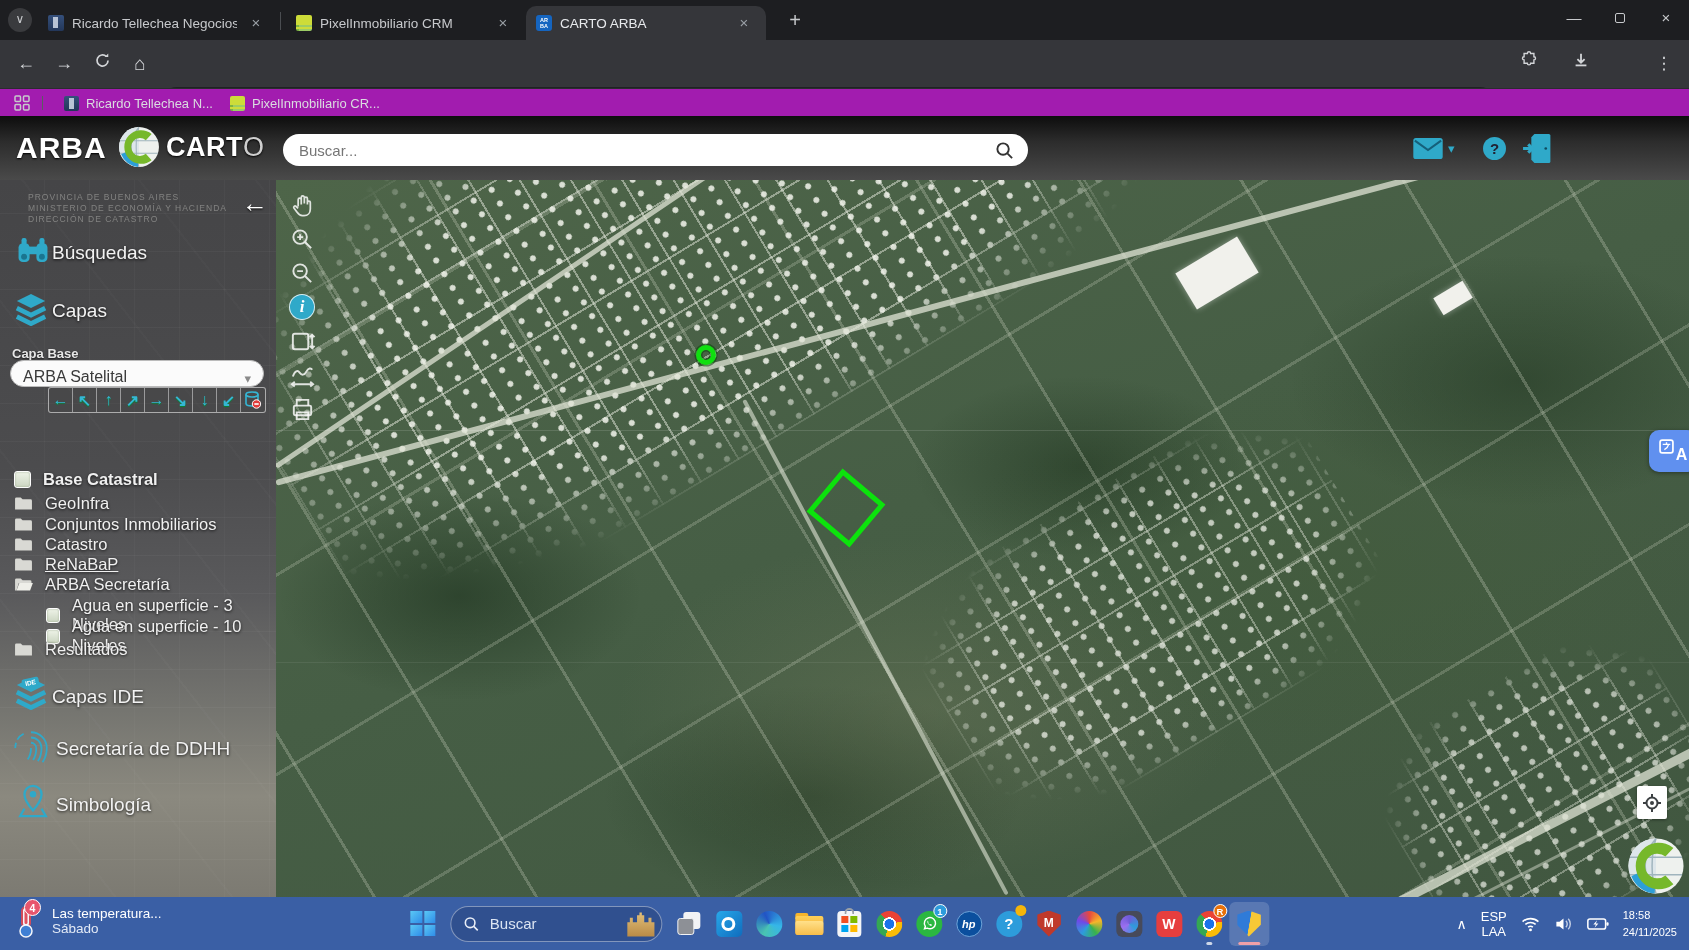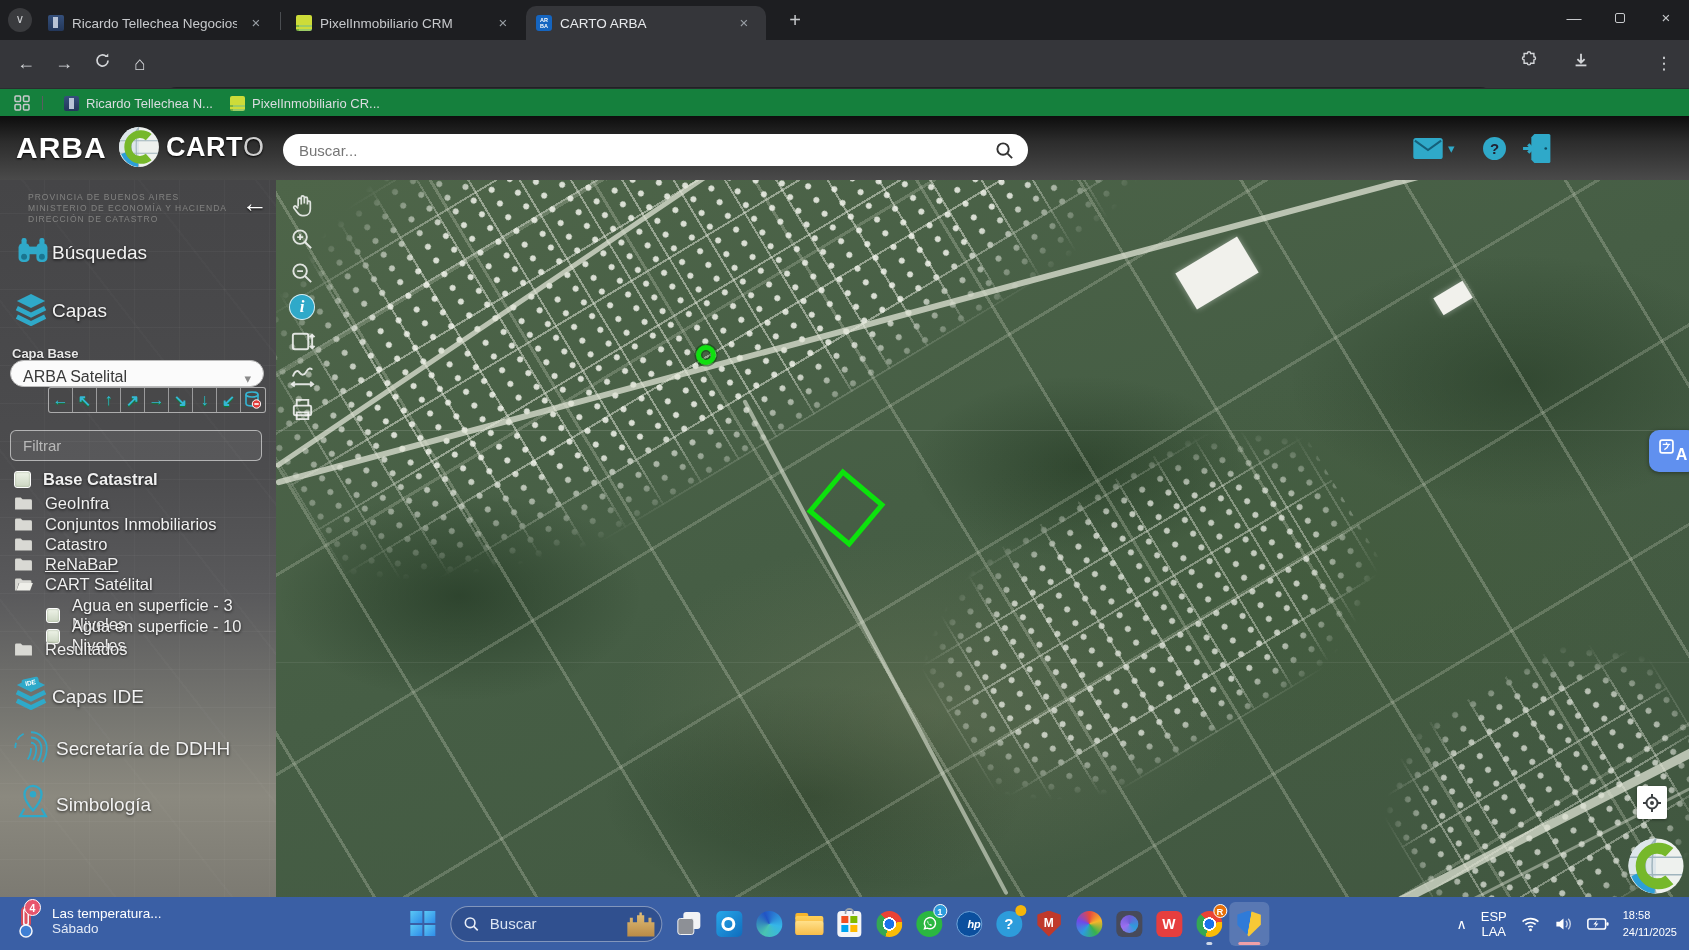--- a/index.html
+++ b/index.html
@@ -14,21 +14,21 @@
   .tab .fav{width:16px;height:16px;margin-right:8px;flex:0 0 16px;}
   .tab .ttl{white-space:nowrap;overflow:hidden;max-width:165px;flex:1;}
   .tab .cls{margin-left:10px;color:#9aa0a6;font-size:15px;width:18px;height:18px;line-height:17px;text-align:center;border-radius:50%;}
   .tabdivider{position:absolute;top:12px;width:1px;height:18px;background:#4a4d51;}
   .winbtn{position:absolute;top:0;width:46px;height:36px;color:#c7c9cc;font-size:15px;text-align:center;line-height:36px;}
   .restore-glyph{display:inline-block;width:10px;height:10px;border:1.4px solid #c7c9cc;border-radius:2px;}
   .toolbar{position:absolute;left:0;top:40px;width:100%;height:48px;background:#35363a;}
   .navbtn{position:absolute;top:8px;width:32px;height:32px;border-radius:50%;color:#d3d5d8;font-size:18px;text-align:center;line-height:31px;}
   .urlpill{position:absolute;left:160px;top:47px;width:1337px;height:34px;border-radius:17px;background:#202124;display:flex;align-items:center;color:#e8eaed;}
   .urltext{font-size:15px;color:#e8eaed;margin-left:10px;flex:1;}
-  .bookbar{position:absolute;left:0;top:88px;width:100%;height:28px;background:#15803d;border-top:1px solid #2b2c2f;}
+  .bookbar{position:absolute;left:0;top:88px;width:100%;height:28px;background:#a21caf;border-top:1px solid #2b2c2f;}
   .bm{position:absolute;top:3px;height:22px;display:flex;align-items:center;color:#dadce0;font-size:13px;padding:0 8px;border-radius:11px;}
   .bm .fav{width:15px;height:15px;margin-right:7px;}
   .fav-building{background:linear-gradient(180deg,#35507c,#23375a);border-radius:2px;position:relative;}
   .fav-building:after{content:"";position:absolute;left:5px;top:2px;width:5px;height:11px;background:#b9c4d6;}
   .fav-green{background:#7cb342;border-radius:2px;background-image:linear-gradient(0deg,transparent 0 2px,#cddc39 2px 4px,transparent 4px 6px,#cddc39 6px 8px),linear-gradient(90deg,transparent 0 3px,#9ccc65 3px 6px);}
   .fav-arba{background:#1565c0;border-radius:3px;color:#fff;font-weight:bold;font-size:5.5px;line-height:6.5px;text-align:center;padding-top:1.5px;}
 
   
   .siteheader{position:absolute;left:0;top:116px;width:100%;height:64px;background:linear-gradient(180deg,#0d0d0d 0%,#2c2c2c 40%,#4a4a4a 100%);}
   .brand{position:absolute;left:16px;top:15px;font-size:30px;font-weight:bold;color:#fff;letter-spacing:1px;text-shadow:0 1px 2px #000;}
@@ -397,23 +397,20 @@
         <div class="acell">
           <svg width="16" height="18" viewBox="0 0 16 18">
             <ellipse cx="7" cy="3.5" rx="6" ry="2.5" fill="none" stroke="#35b6d4" stroke-width="1.6"></ellipse>
             <path d="M1 3.5v9c0 1.4 2.7 2.5 6 2.5s6-1.1 6-2.5v-9" fill="none" stroke="#35b6d4" stroke-width="1.6"></path>
             <circle cx="11.5" cy="13" r="4.2" fill="#e03c3c" stroke="#fff" stroke-width="1"></circle>
             <path d="M9.3 13h4.4" stroke="#fff" stroke-width="1.6"></path>
           </svg>
         </div>
       </div>
 
-      <div class="filterbox">
-        <input placeholder="Filtrar" style="">
-      </div>
 
       <div class="layerrow" style="left:14px;top:290px;font-weight:bold;">
         <span class="chk" style="width:17px;height:17px;"></span>
         <span>Base Catastral</span>
       </div>
       <div class="layerrow" style="left:14px;top:314px;">
         <svg class="fold" width="19" height="15" viewBox="0 0 20 16">
             <path d="M1 14.5V3a1.5 1.5 0 0 1 1.5-1.5H7l2 2h8.5A1.5 1.5 0 0 1 19 5v9.5z" fill="#d9d9d4"></path>
           </svg>
         <span>GeoInfra</span>
@@ -434,21 +431,21 @@
         <svg class="fold" width="19" height="15" viewBox="0 0 20 16">
             <path d="M1 14.5V3a1.5 1.5 0 0 1 1.5-1.5H7l2 2h8.5A1.5 1.5 0 0 1 19 5v9.5z" fill="#d9d9d4"></path>
           </svg>
         <span>ReNaBaP</span>
       </div>
       <div class="layerrow" style="left:14px;top:395px;">
         <svg class="fold" width="19" height="15" viewBox="0 0 20 16">
             <path d="M1 14.5V3a1.5 1.5 0 0 1 1.5-1.5H7l2 2h8A1.5 1.5 0 0 1 18.5 5v1.5H5L2.5 14.5z" fill="#d9d9d4"></path>
             <path d="M2.5 14.5 5.5 6.5H20l-3 8z" fill="#efefe9"></path>
           </svg>
-        <span>CART Satélital</span>
+        <span>ARBA Secretaría</span>
       </div>
       <div class="layerrow" style="left:46px;top:416px;">
         <span class="chk"></span>
         <span>Agua en superficie - 3 Niveles</span>
       </div>
       <div class="layerrow" style="left:46px;top:437px;">
         <span class="chk"></span>
         <span>Agua en superficie - 10 Niveles</span>
       </div>
       <div class="layerrow" style="left:14px;top:460px;">
@@ -566,21 +563,21 @@
         <div class="circle" style="width:26px;height:26px;background:#2bb741;display:flex;align-items:center;justify-content:center;">
           <svg width="16" height="16" viewBox="0 0 20 20">
               <path d="M4 16l1-3a7 7 0 1 1 2.5 2.2z" fill="none" stroke="#fff" stroke-width="1.8"></path>
               <path d="M7.5 7.5c.5 2.5 2.5 4.5 5 5l.8-1.5-2-1-1 .6c-.8-.5-1.4-1.1-1.9-1.9l.6-1-1-2z" fill="#fff"></path>
             </svg>
         </div>
         <div class="appbadge">1</div>
       </div>
 
       <div class="ticon">
-        <div class="circle" style="width:26px;height:26px;background:#0b4f9e;border:1.5px solid #6ea3d8;color:#fff;font-style:italic;font-weight:bold;font-size:11px;text-align:right;line-height:24px;">hp</div>
+        <div class="circle" style="width:26px;height:26px;background:#0b4f9e;border:1.5px solid #6ea3d8;color:#fff;font-style:italic;font-weight:bold;font-size:11px;text-align:center;line-height:24px;">hp</div>
       </div>
 
       <div class="ticon">
         <div class="circle" style="width:26px;height:26px;background:#2d9cdb;color:#fff;font-weight:bold;font-size:15px;text-align:center;line-height:25px;position:relative;">?</div>
         <div class="abs circle" style="right:3px;top:3px;width:11px;height:11px;background:#f5b50a;"></div>
       </div>
 
       <div class="ticon">
         <div class="shield" style="width:24px;height:26px;background:#c0392b;color:#fff;font-weight:bold;font-size:12px;text-align:center;line-height:24px;">M</div>
       </div>

